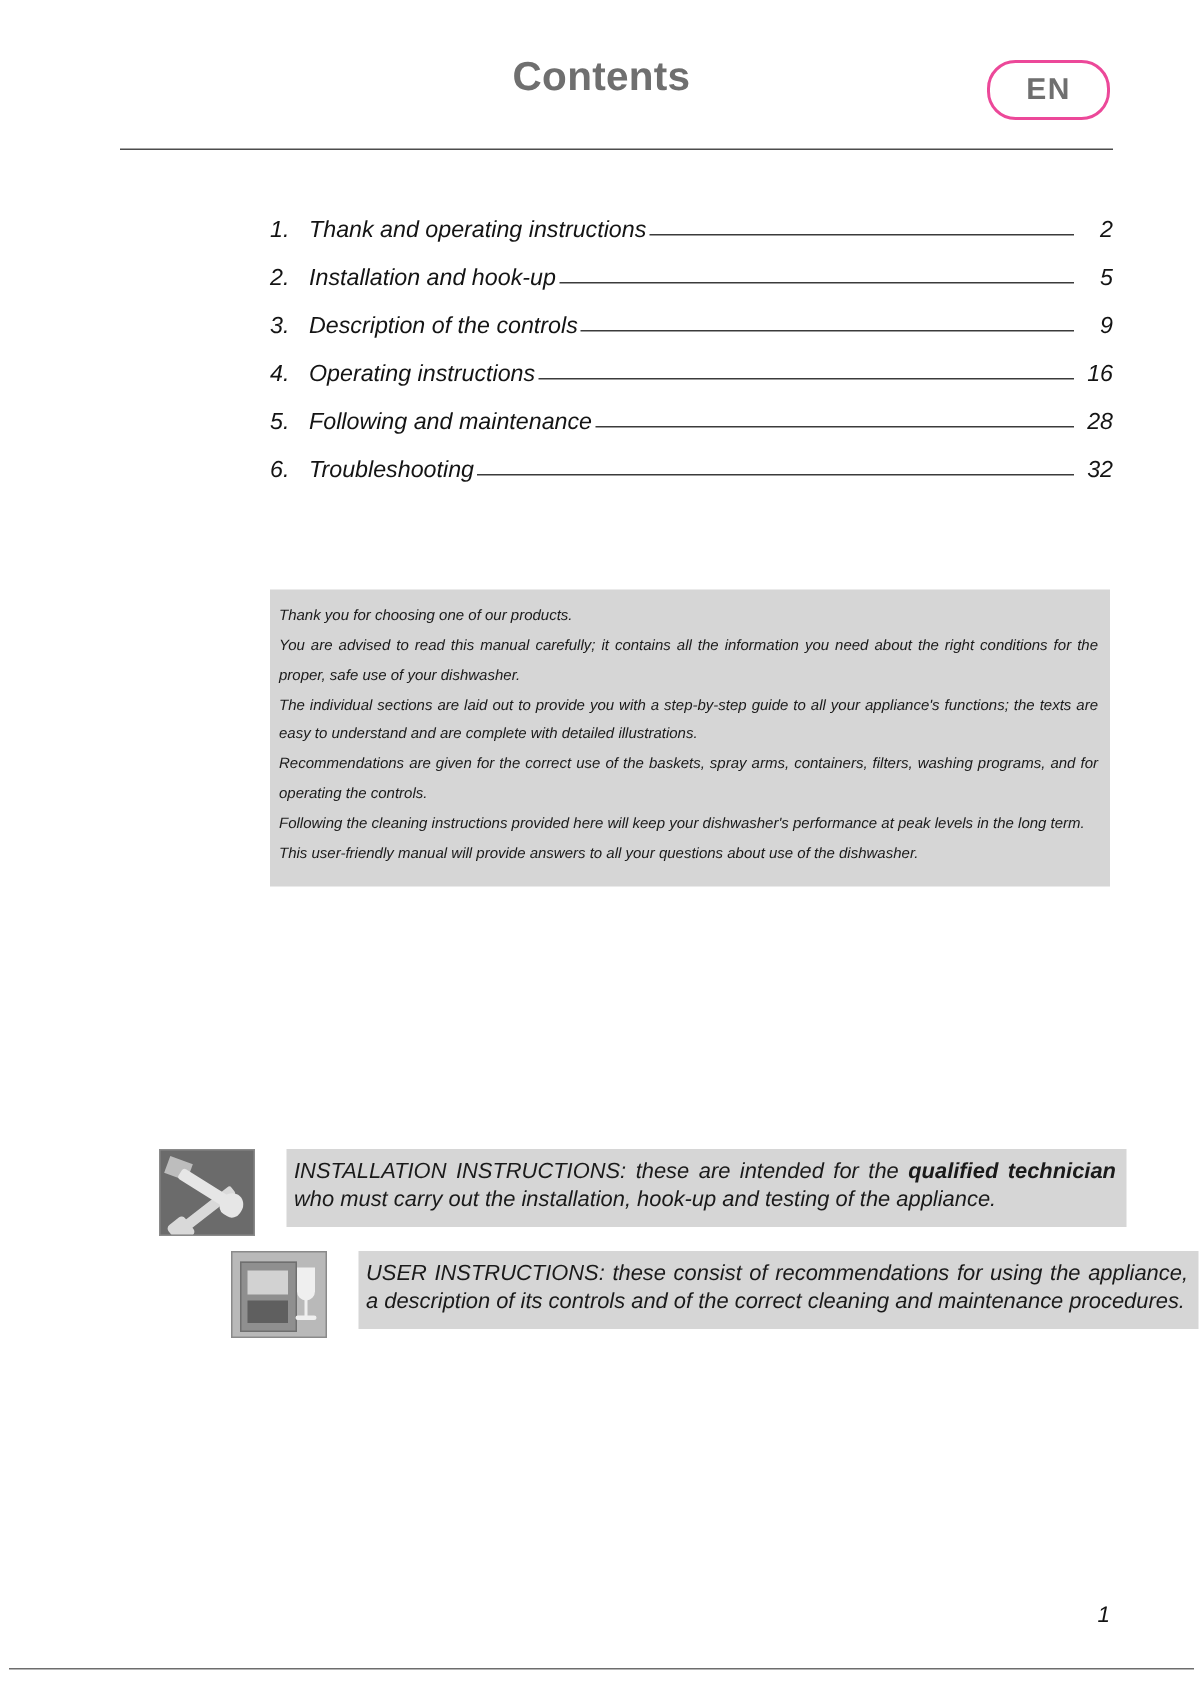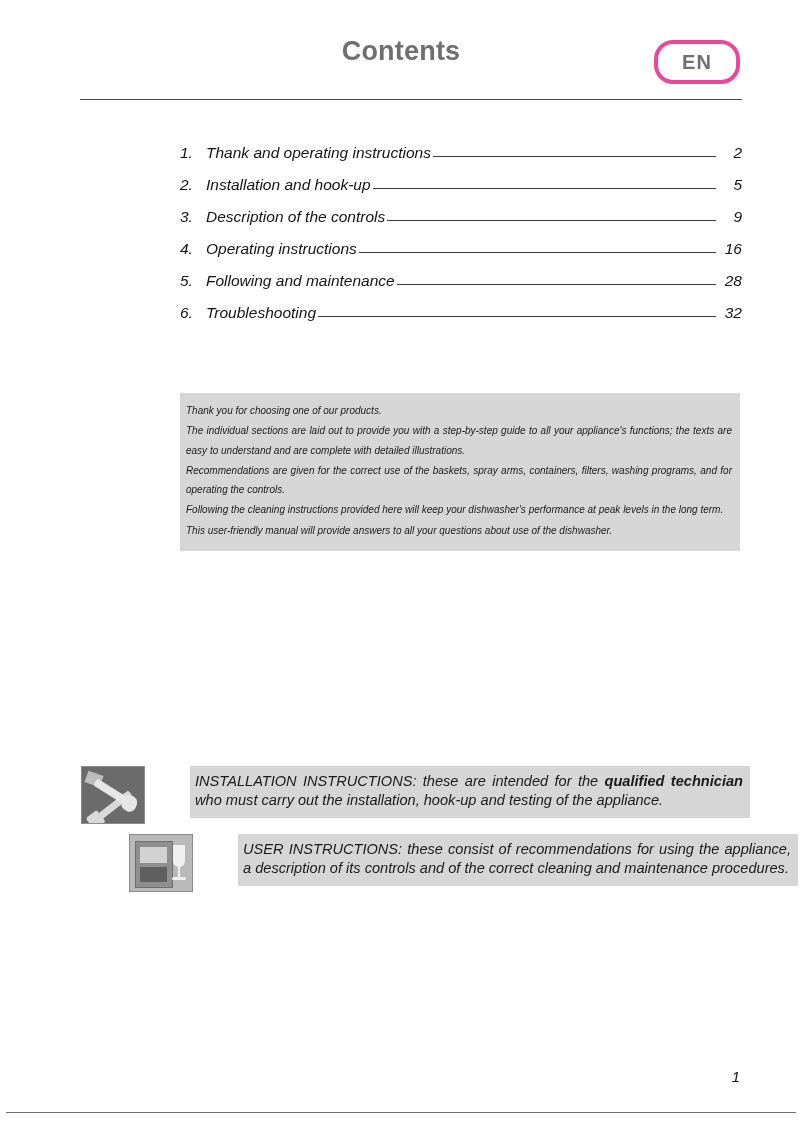--- a/index.html
+++ b/index.html
@@ -33,21 +33,21 @@
     font-weight: bold;
     color: #6f6f6f;
     letter-spacing: 0.2px;
   }
   .lang-badge {
     position: absolute;
     right: 62px;
     top: 40px;
     width: 78px;
     height: 36px;
-    border: 4px solid #ec4899;
+    border: 2px solid #ec4899;
     border-radius: 19px;
     display: flex;
     align-items: center;
     justify-content: center;
     font-size: 20px;
     font-weight: bold;
     color: #6f6f6f;
     letter-spacing: 1px;
     background: #ffffff;
   }
@@ -118,24 +118,23 @@
     font-style: italic;
     font-size: 10px;
     line-height: 19.3px;
     text-align: justify;
     padding: 0 2px;
   }
 
   
   .note-row {
     position: absolute;
-    left: 81px;
+    left: 106px;
     display: flex;
     align-items: flex-start;
-    gap: 24px;
   }
   .note-icon {
     width: 64px;
     height: 58px;
     flex: 0 0 64px;
     margin-right: 21px;
     background: #9a9a9a;
     position: relative;
     overflow: hidden;
     border: 1px solid #8a8a8a;
@@ -314,20 +313,21 @@
       <span class="toc-num">6.</span>
       <span class="toc-label">Troubleshooting</span>
       <span class="toc-leader"></span>
       <span class="toc-page">32</span>
     </div>
 
   </div>
 
   <div class="intro-box">
     <p>Thank you for choosing one of our products.</p>
+    <p>You are advised to read this manual carefully; it contains all the information you need about the right conditions for the proper, safe use of your dishwasher.</p>
     <p>The individual sections are laid out to provide you with a step-by-step guide to all your appliance's functions; the texts are easy to understand and are complete with detailed illustrations.</p>
     <p>Recommendations are given for the correct use of the baskets, spray arms, containers, filters, washing programs, and for operating the controls.</p>
     <p>Following the cleaning instructions provided here will keep your dishwasher's performance at peak levels in the long term.</p>
     <p>This user-friendly manual will provide answers to all your questions about use of the dishwasher.</p>
   </div>
 
   <div class="note-row" style="top: 766px;">
     <div class="note-icon icon-tools">
       <div class="t3"></div>
       <div class="t1"></div>

